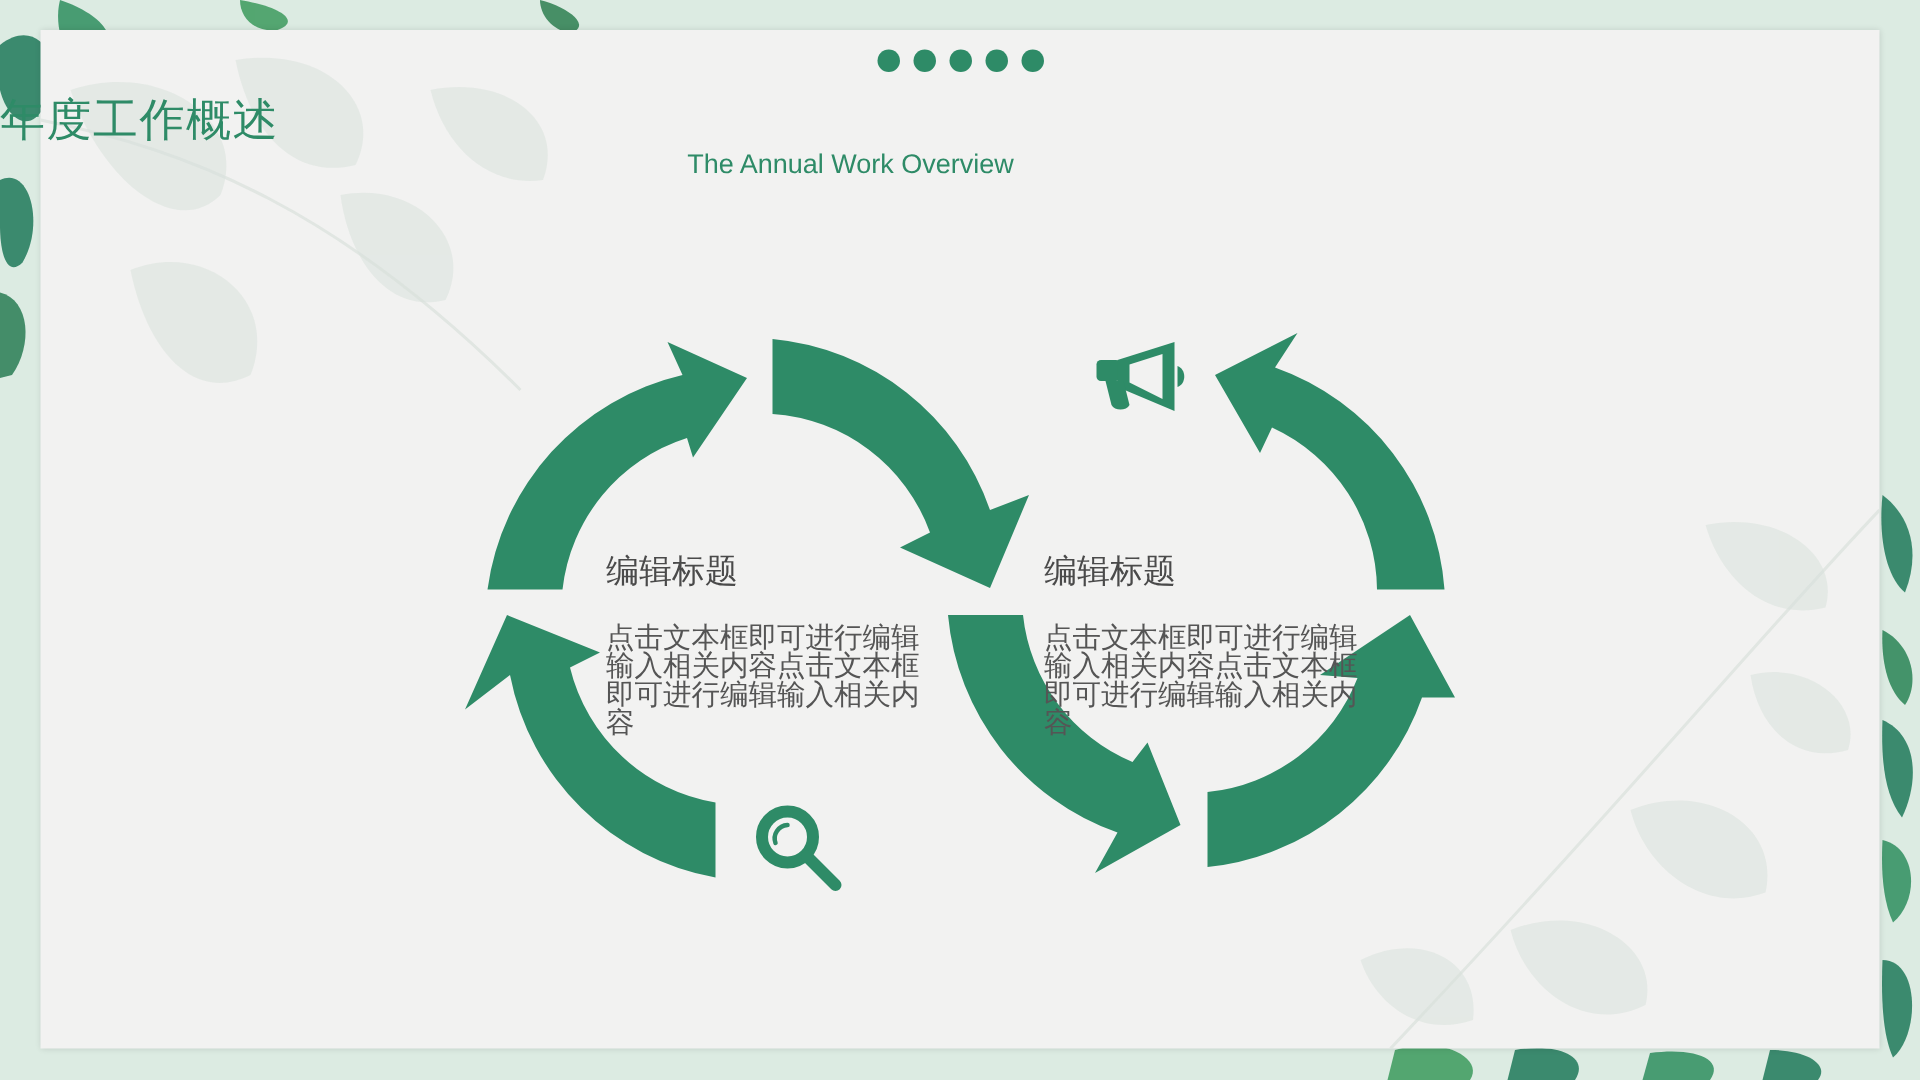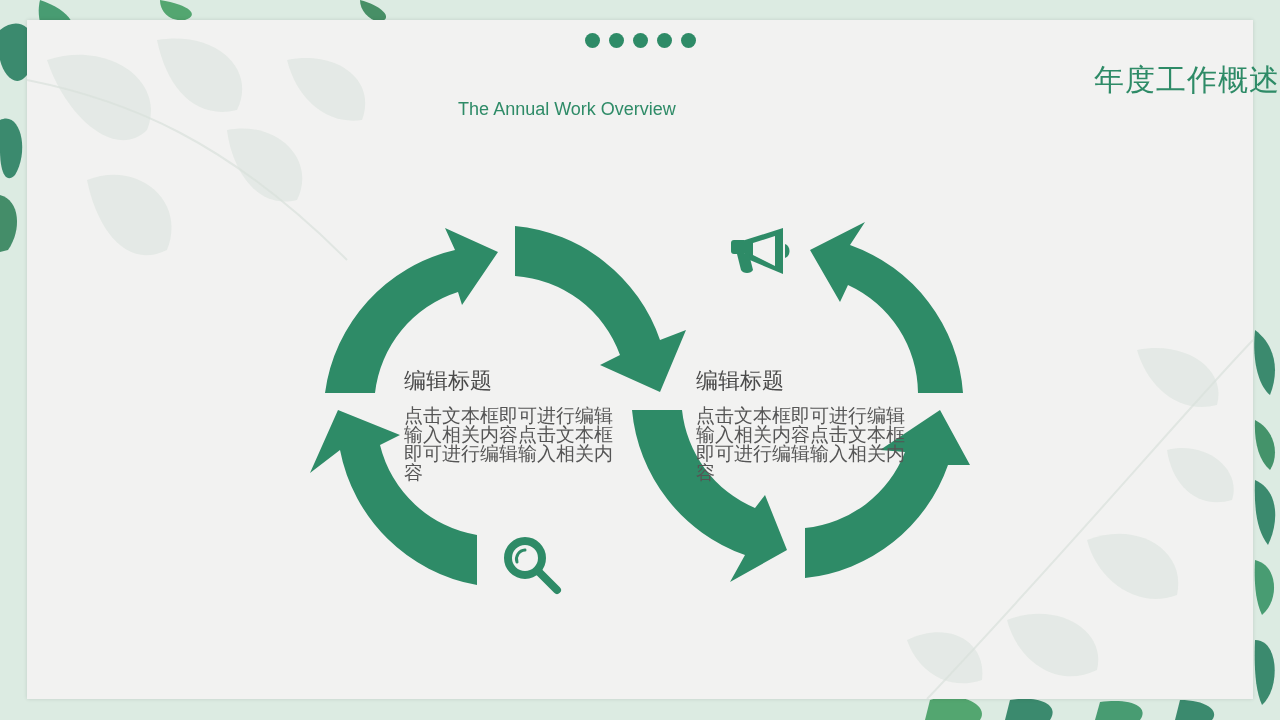--- a/index.html
+++ b/index.html
@@ -15,30 +15,30 @@
     box-shadow:0 0 4px rgba(0,0,0,0.12);
     overflow:hidden;
   }
   .panel-leaves { position:absolute; inset:0; opacity:0.55; }
   .dots {
     position:absolute; top:33px; left:0; width:1280px; display:flex;
     justify-content:center; gap:9px;
   }
   .dot { width:15px; height:15px; border-radius:50%; }
   .title {
-    position:absolute; top:60px; left:0; width:1280px; text-align:right;
+    position:absolute; top:60px; left:0; width:1280px; text-align:left;
     font-size:30px; letter-spacing:1px;
   }
   .subtitle {
     position:absolute; top:99px; left:0; width:1134px; text-align:center;
     font-size:18px;
   }
   .diagram { position:absolute; left:0; top:0; width:1280px; height:720px; }
   .block { position:absolute; width:215px; }
-  .block .h { font-size:22px; color:#4a4a4a; margin-bottom:10px; }
+  .block .h { font-size:22px; color:#4a4a4a; margin-bottom:20px; }
   .block .b { font-size:19px; line-height:19px; color:#555; }
 </style>
 </head>
 <body>
 
 <svg class="bg-leaves" width="1280" height="720" viewBox="0 0 1280 720">
   <g fill="#1f7a5a" opacity="0.85">
     <path d="M0,30 C25,10 45,40 30,70 C20,90 5,80 0,60 Z"></path>
     <path d="M40,0 C70,10 85,30 60,40 C45,45 35,20 40,0 Z" fill="#2f8f5f"></path>
     <path d="M0,120 C20,110 30,150 15,175 C5,185 0,170 0,150 Z"></path>

